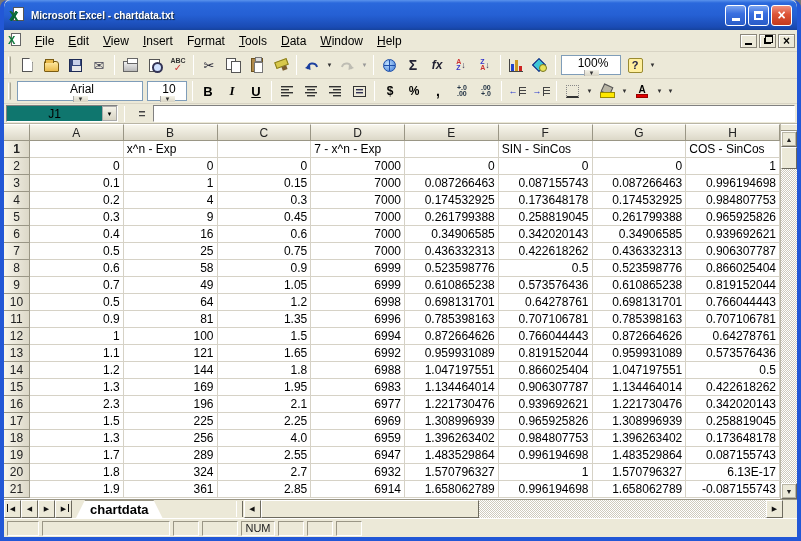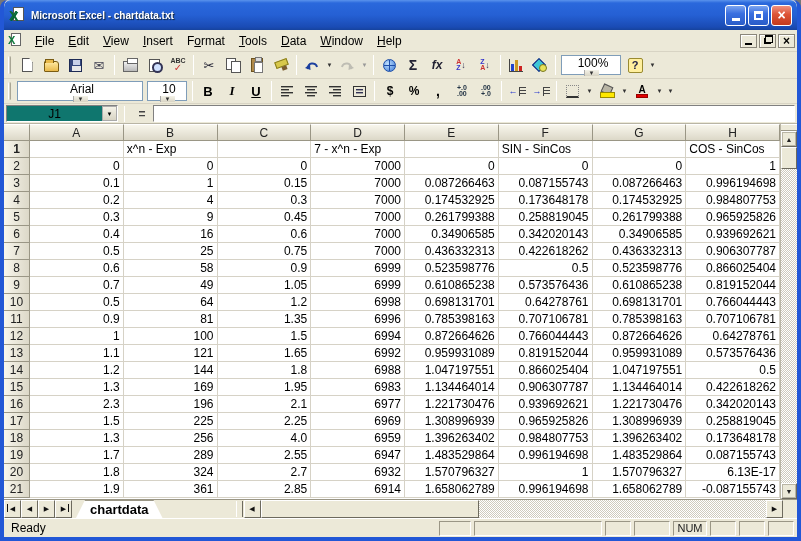--- a/index.html
+++ b/index.html
@@ -784,21 +784,20 @@
       <div class="hthumb"></div>
       <div class="htrack checker"></div>
       <div class="hbtn">
           <span>▶</span>
         </div>
     </div>
     <div class="corner-pad"></div>
   </div>
 
   <div class="statusbar">
-    <div class="st-ready">Ready</div>
     <div class="st-panel p1"></div>
     <div class="st-panel p2"></div>
     <div class="st-panel p3"></div>
     <div class="st-panel p4"></div>
     <div class="st-panel p5">NUM</div>
     <div class="st-panel p6"></div>
     <div class="st-panel p7"></div>
     <div class="st-panel p8"></div>
   </div>
 

